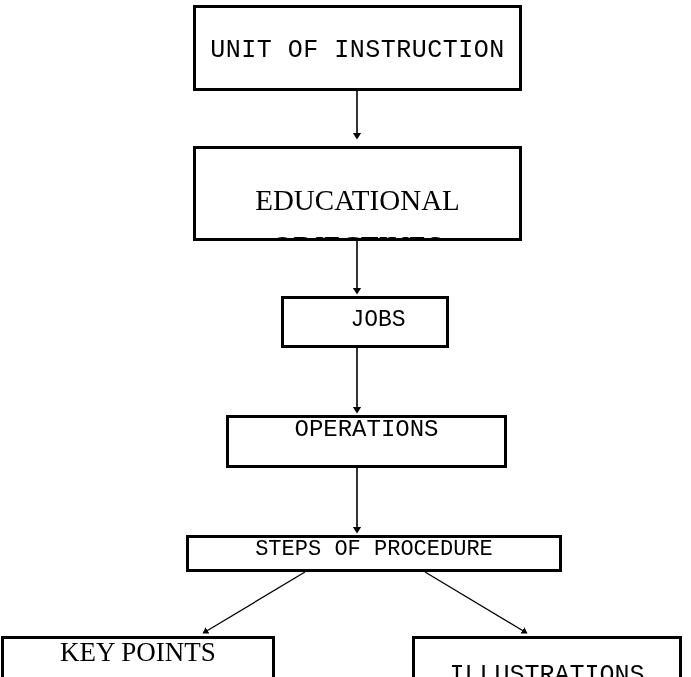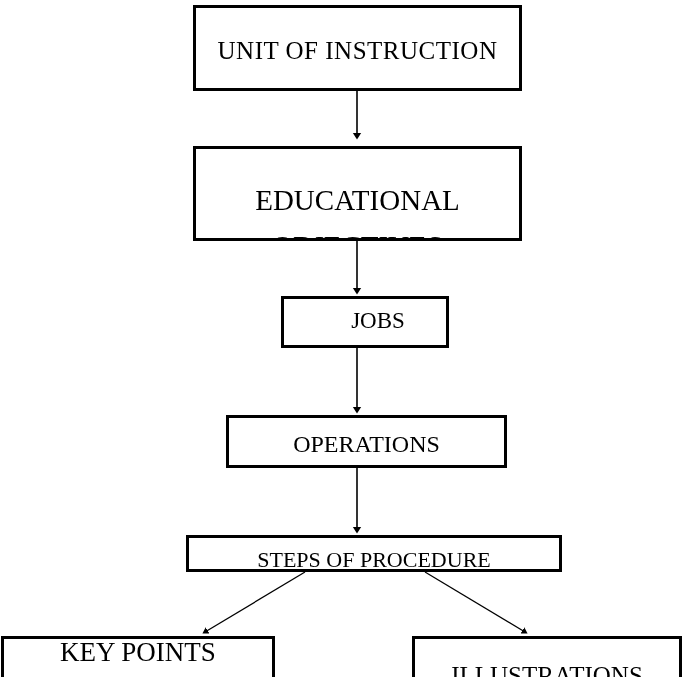--- a/index.html
+++ b/index.html
@@ -23,21 +23,21 @@
     overflow: hidden;
     text-align: center;
     color: #000000;
   }
   .node-label {
     display: block;
     white-space: pre-line;
     color: #000000;
   }
   .serif-label {
-    font-family: Liberation Serif, serif;
+    font-family: Liberation Mono, monospace;
   }
   .sans-label {
     font-family: Liberation Serif, serif;
   }
 
   
   #node-unit-of-instruction {
     left: 193px; top: 5px; width: 329px; height: 86px;
   }
   #node-unit-of-instruction .node-label {
@@ -65,30 +65,29 @@
     padding-top: 10px;
     margin-left: 26px;
   }
 
   #node-operations {
     left: 226px; top: 415px; width: 281px; height: 53px;
   }
   #node-operations .node-label {
     font-size: 24px;
     line-height: 24px;
-    padding-top: 14px;
   }
 
   #node-steps-of-procedure {
     left: 186px; top: 535px; width: 376px; height: 37px;
   }
   #node-steps-of-procedure .node-label {
     font-size: 22px;
     line-height: 22px;
-    padding-top: 11px;
+    padding-top: 1px;
   }
 
   #node-key-points {
     left: 1px; top: 636px; width: 274px; height: 45px;
   }
   #node-key-points .node-label {
     font-size: 27px;
     line-height: 27px;
   }
 

